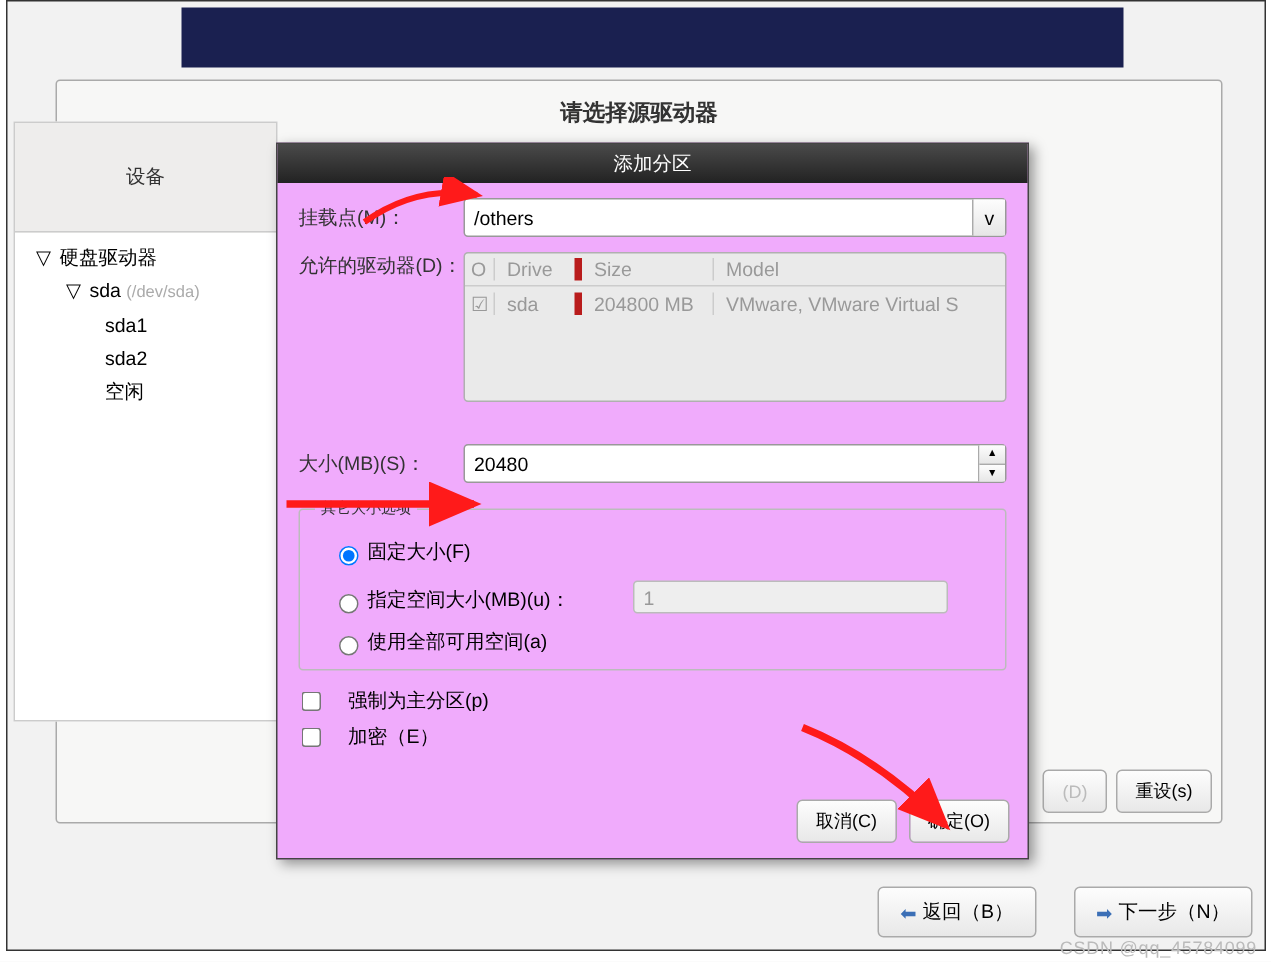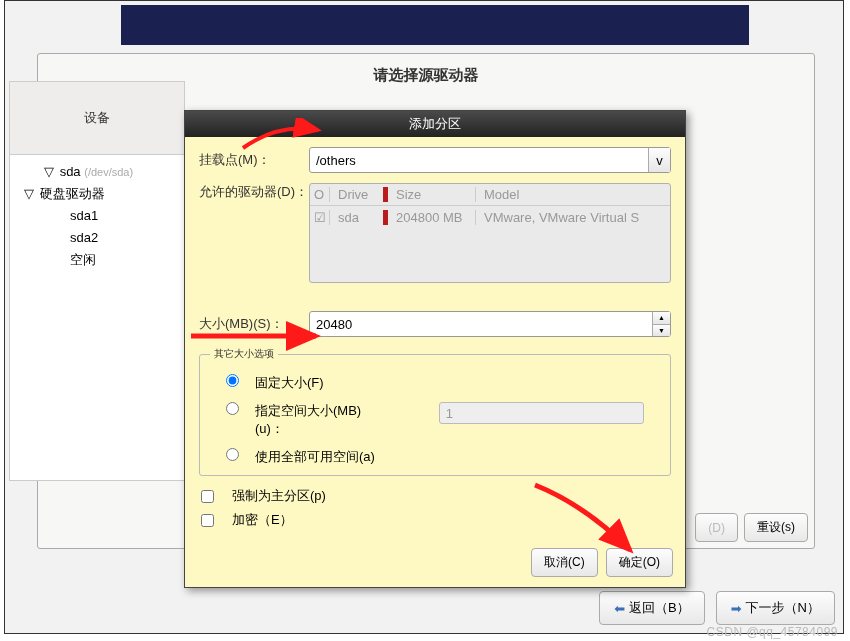--- a/index.html
+++ b/index.html
@@ -13,46 +13,46 @@
 .tree { padding: 6px 4px; font-size: 13px; line-height: 22px; }
 .tree-row { white-space: nowrap; }
 .tree-ind1 { padding-left: 10px; }
 .tree-ind2 { padding-left: 30px; }
 .tree-ind3 { padding-left: 56px; }
 .tree-toggle { display: inline-block; width: 12px; }
 .tree-dim { color: #aaa; font-size: 11px; }
 .bottom-btns { position: absolute; right: 6px; bottom: 6px; display: flex; gap: 6px; }
 .btn { background: linear-gradient(#fdfdfd,#e8e8e8); border: 1px solid #aaa; border-radius: 4px; padding: 5px 12px; cursor: pointer; font-size: 12px; }
 .btn.disabled { color: #bbb; }
-.nav-btns { position: absolute; right: 8px; bottom: 8px; display: flex; gap: 11px; }
+.nav-btns { position: absolute; right: 8px; bottom: 8px; display: flex; gap: 25px; }
 .nav-btn { background: linear-gradient(#fdfdfd,#e8e8e8); border: 1px solid #aaa; border-radius: 4px; padding: 7px 14px; cursor: pointer; font-size: 13px; display: flex; align-items: center; gap: 4px; }
 .arrow-left::before { content: "⬅"; color: #3b6fb6; }
 .arrow-right::before { content: "➡"; color: #3b6fb6; }
-.dialog { position: absolute; left: 184px; top: 110px; width: 502px; height: 478px; background: #fef9c3; border: 1px solid #444; box-shadow: 3px 3px 8px rgba(0,0,0,0.4); }
+.dialog { position: absolute; left: 184px; top: 95px; width: 502px; height: 478px; background: #f0abfc; border: 1px solid #444; box-shadow: 3px 3px 8px rgba(0,0,0,0.4); }
 .dlg-title { background: linear-gradient(#4a4a4a,#222); color: #fff; text-align: center; padding: 4px 0; font-size: 13px; }
 .dlg-body { padding: 10px 14px 8px 14px; }
 .row { display: flex; align-items: center; margin-bottom: 10px; }
 .row-label { width: 110px; text-align: left; color: #333; font-size: 13px; }
 .combo { flex: 1; display: flex; border: 1px solid #999; background: #fff; height: 26px; border-radius: 3px; }
 .combo input { flex: 1; border: none; padding: 0 6px; background: transparent; outline: none; font-size: 13px; }
 .combo-btn { width: 22px; border-left: 1px solid #aaa; display: flex; align-items: center; justify-content: center; background: linear-gradient(#fdfdfd,#e6e6e6); cursor: pointer; }
 .spinner-btns { width: 18px; border-left: 1px solid #aaa; display: flex; flex-direction: column; }
 .spin { flex: 1; display: flex; align-items: center; justify-content: center; font-size: 7px; background: linear-gradient(#fdfdfd,#e6e6e6); cursor: pointer; }
 .spin:first-child { border-bottom: 1px solid #aaa; }
 .drive-box { margin-left: 110px; border: 1px solid #b0b0b0; background: #eaeaea; height: 100px; border-radius: 3px; color: #999; font-size: 12px; }
 .drive-head { display: flex; border-bottom: 1px solid #ccc; padding: 3px 4px; gap: 8px; }
 .dh-cb { width: 16px; border-right: 1px solid #ccc; padding-right: 4px; }
 .dh-drive { width: 50px; border-right: 5px solid #b91c1c; }
 .dh-size { width: 80px; border-right: 1px solid #ccc; }
 .dh-model { flex: 1; }
 .drive-row { display: flex; padding: 4px 4px; gap: 8px; }
 .allow-label { position: absolute; left: 14px; top: 168px; font-size: 13px; color: #333; }
 .fieldset { border: 1px solid #bbb; border-radius: 3px; margin: 10px 0 8px 0; padding: 8px 10px 4px 10px; }
 .fieldset-legend { font-size: 10px; color: #333; padding: 0 4px; font-family: Liberation Mono, monospace; }
-.radio-row { display: flex; align-items: flex-start; gap: 16px; padding: 5px 16px; font-size: 13px; }
+.radio-row { display: flex; align-items: flex-end; gap: 6px; padding: 5px 16px; font-size: 13px; }
 .radio-row input[type=text] { width: 210px; height: 22px; border: 1px solid #bbb; background: #eee; color: #999; padding: 0 6px; border-radius: 3px; margin-left: 36px; }
 .check-row { display: flex; align-items: center; gap: 18px; padding: 3px 2px; font-size: 13px; }
 .dlg-btns { position: absolute; right: 12px; bottom: 10px; display: flex; gap: 8px; }
 .watermark { position: absolute; right: 12px; bottom: 2px; color: #bbb; font-size: 12px; letter-spacing: 0.5px; }
 svg.arrow { position: absolute; pointer-events: none; }
 </style>
 </head>
 <body>
 
 <div class="outer-frame">
@@ -63,22 +63,22 @@
 
     <div class="bottom-btns">
       <button class="btn disabled">(D)</button>
       <button class="btn">重设(s)</button>
     </div>
   </div>
 
   <div class="device-col">
     <div class="device-header">设备</div>
     <div class="tree">
+      <div class="tree-row tree-ind1"><span class="tree-toggle">▽</span> <span>硬盘驱动器</span></div>
       <div class="tree-row tree-ind2"><span class="tree-toggle">▽</span> <span>sda</span> <span class="tree-dim">(/dev/sda)</span></div>
-      <div class="tree-row tree-ind1"><span class="tree-toggle">▽</span> <span>硬盘驱动器</span></div>
       <div class="tree-row tree-ind3"><span>sda1</span></div>
       <div class="tree-row tree-ind3"><span>sda2</span></div>
       <div class="tree-row tree-ind3"><span>空闲</span></div>
     </div>
   </div>
 
   <div class="nav-btns">
     <button class="nav-btn">
         <span class="arrow-left"></span>
         <span>返回（B）</span>

